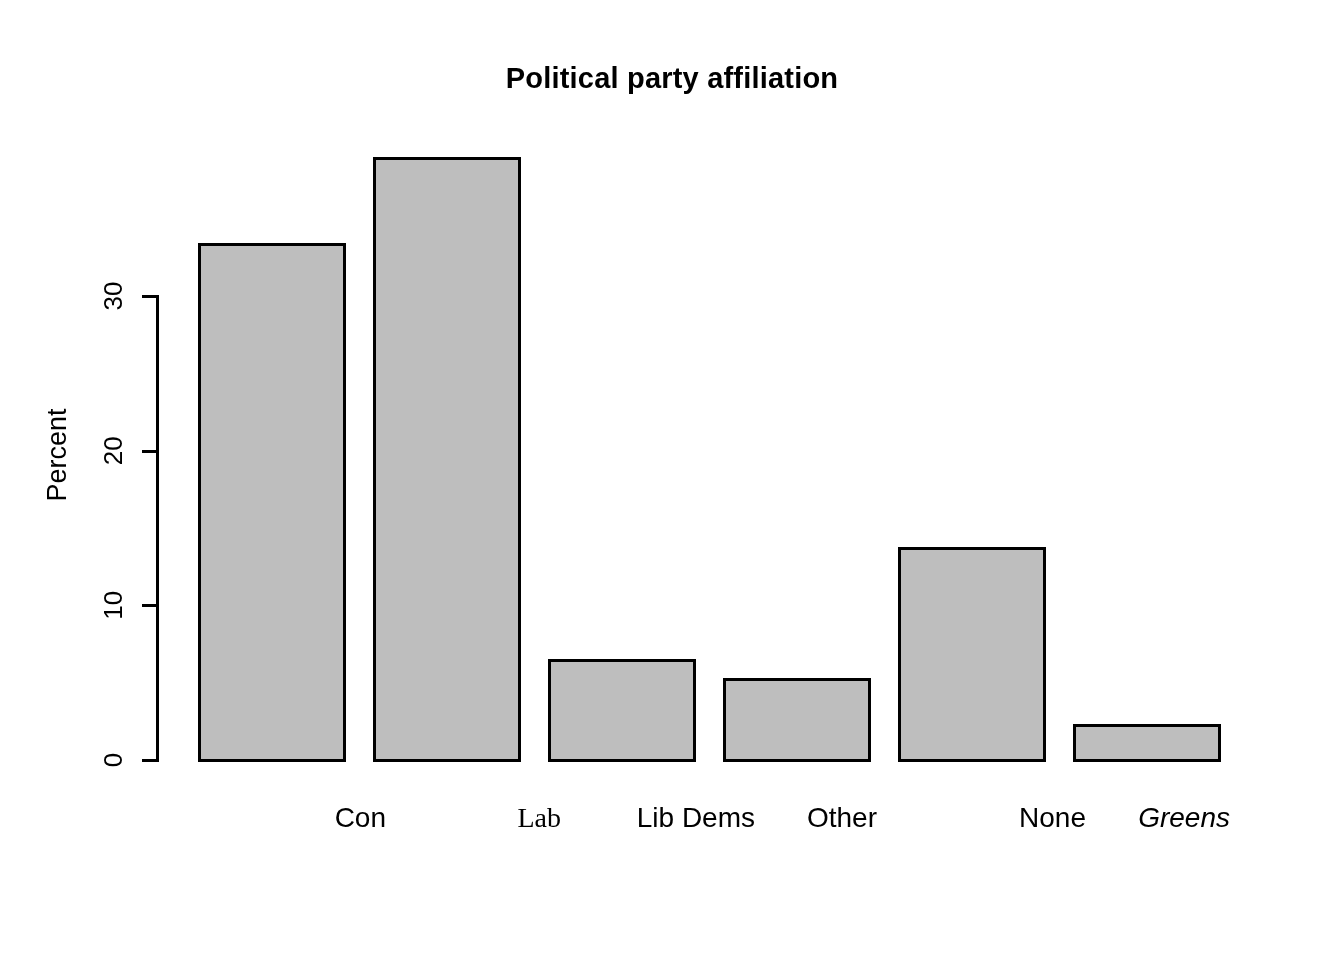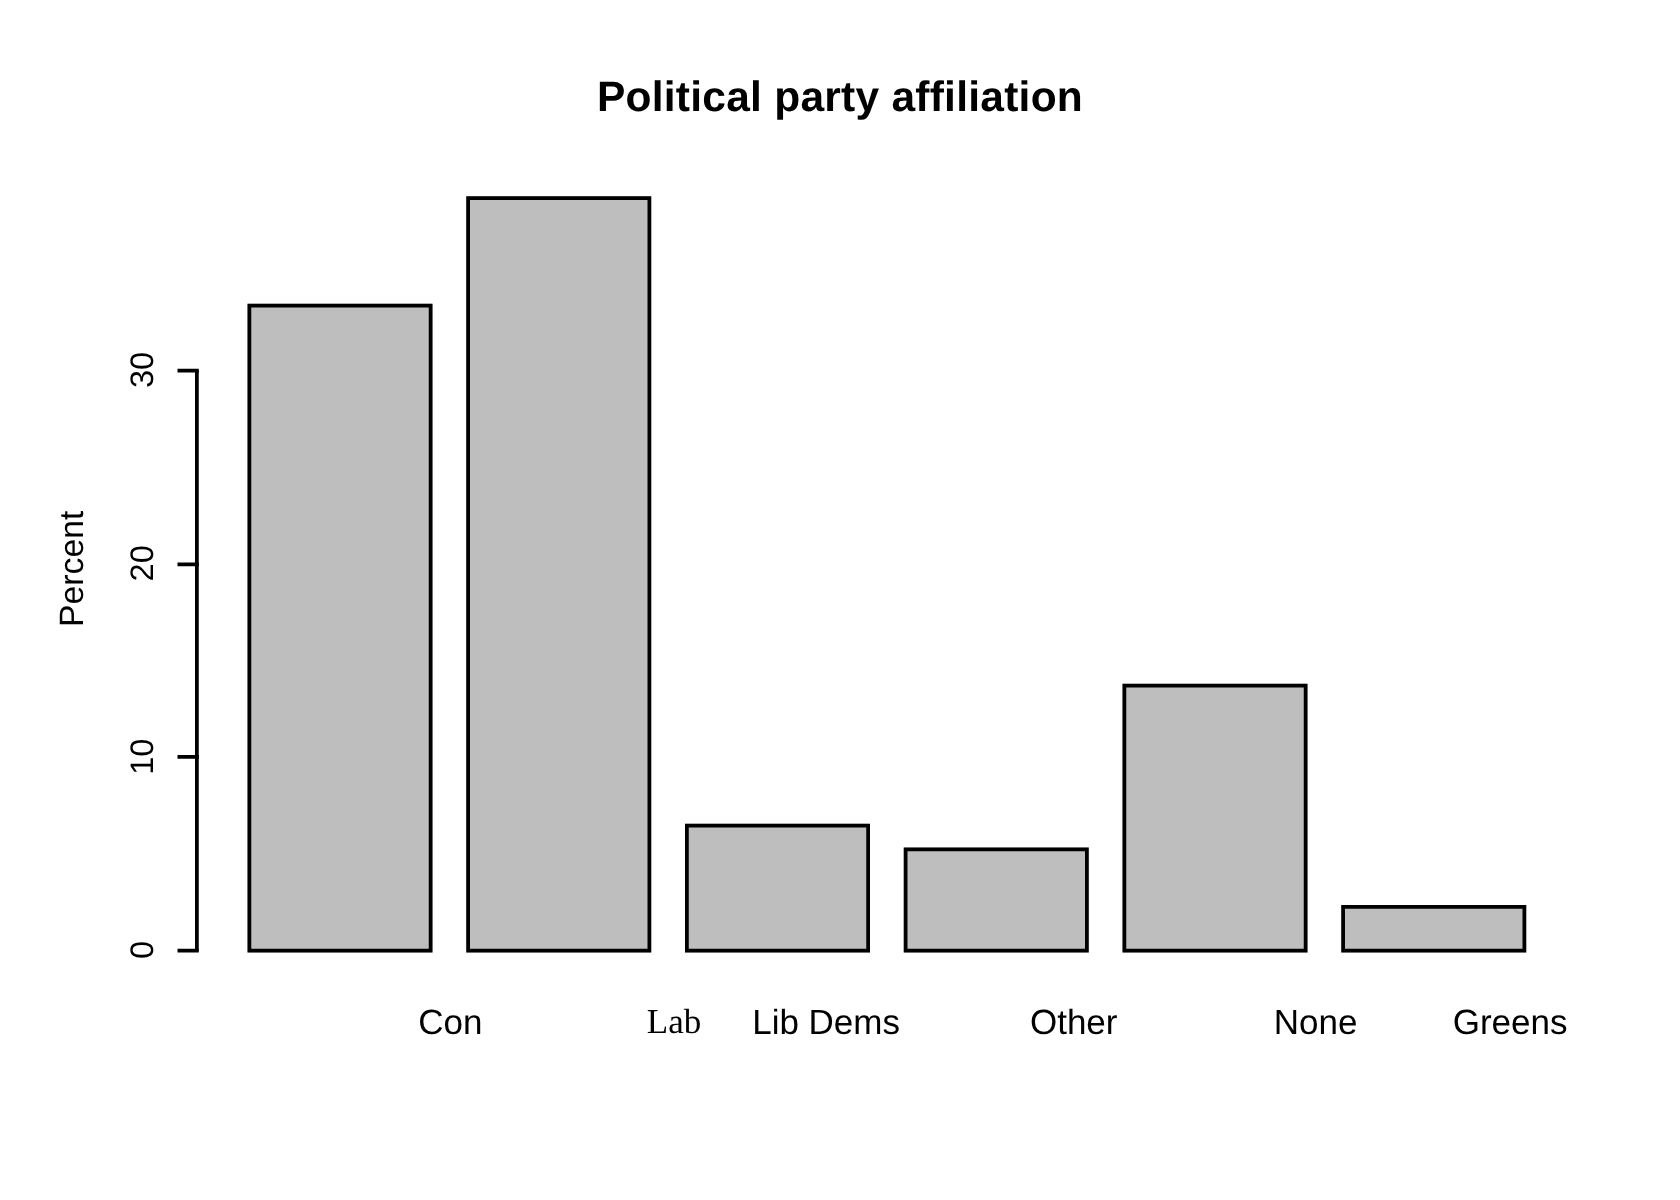--- a/index.html
+++ b/index.html
@@ -19,21 +19,21 @@
     overflow: hidden;
   }
 
   
   .plot-title {
     position: absolute;
     left: 0;
     top: 58px;
     width: 1344px;
     text-align: center;
-    font-size: 34px;
+    font-size: 29px;
     font-weight: bold;
     letter-spacing: 0.2px;
     line-height: 40px;
     white-space: nowrap;
   }
 
   
   .ylabel {
     position: absolute;
     left: 0px;
@@ -121,19 +121,19 @@
       <div class="bar" style="left: 373px; top: 156.8px; width: 148px; height: 605.2px; background: rgb(190, 190, 190); border-color: rgb(0, 0, 0);"></div>
       <div class="bar" style="left: 548px; top: 659.467px; width: 148px; height: 102.533px; background: rgb(190, 190, 190); border-color: rgb(0, 0, 0);"></div>
       <div class="bar" style="left: 723px; top: 678.027px; width: 148px; height: 83.9733px; background: rgb(190, 190, 190); border-color: rgb(0, 0, 0);"></div>
       <div class="bar" style="left: 898px; top: 546.56px; width: 148px; height: 215.44px; background: rgb(190, 190, 190); border-color: rgb(0, 0, 0);"></div>
       <div class="bar" style="left: 1073px; top: 724.427px; width: 148px; height: 37.5733px; background: rgb(190, 190, 190); border-color: rgb(0, 0, 0);"></div>
     </div>
 
   <div id="catlabels-layer">
       <div class="cat-label" style="left: 158px; width: 228px;">Con</div>
       <div class="cat-label" style="left: 333px; width: 228px; font-family: Liberation Serif, serif;">Lab</div>
-      <div class="cat-label" style="left: 492px; width: 228px;">Lib Dems</div>
-      <div class="cat-label" style="left: 666px; width: 228px;">Other</div>
+      <div class="cat-label" style="left: 527px; width: 228px;">Lib Dems</div>
+      <div class="cat-label" style="left: 649px; width: 228px;">Other</div>
       <div class="cat-label" style="left: 858px; width: 228px;">None</div>
-      <div class="cat-label" style="left: 1026px; width: 228px;">Greens</div>
+      <div class="cat-label" style="left: 1002px; width: 228px; font-style: italic;">Greens</div>
     </div>
 
 </div>
 
 </body></html>

